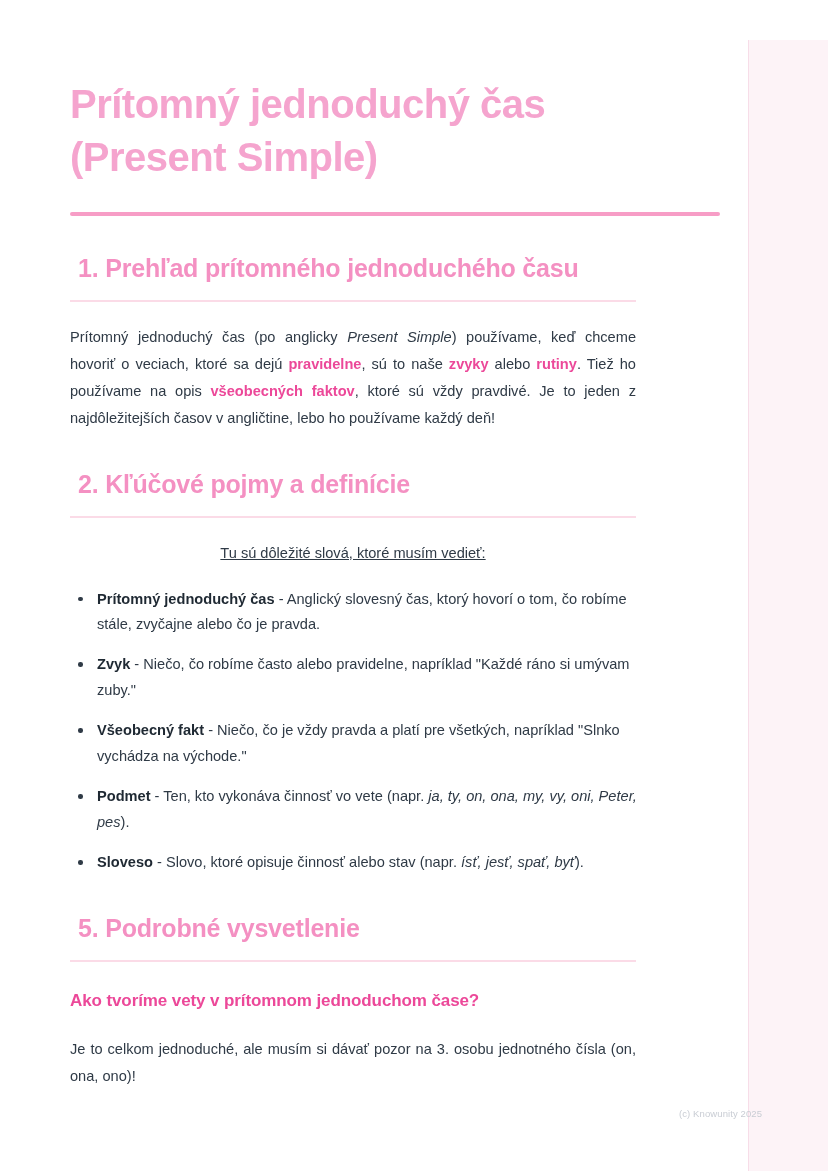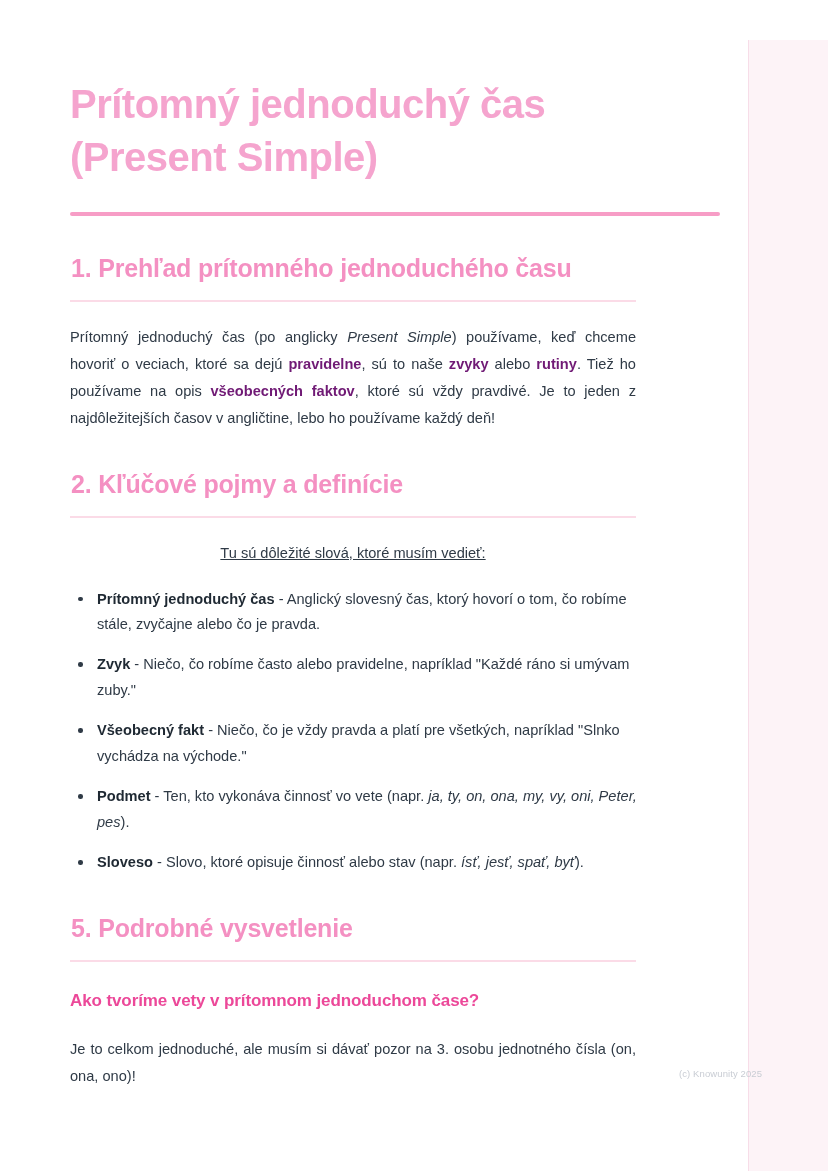--- a/index.html
+++ b/index.html
@@ -56,21 +56,21 @@
     width: 650px;
     background: #f79dc6;
     border-radius: 2px;
   }
 
   
   .section {
     margin-top: 34px;
   }
   .section-heading {
-    margin: 1px;
+    margin: 8px;
     font-size: 25px;
     line-height: 1.48;
     font-weight: 700;
     letter-spacing: -0.2px;
     color: #f490c2;
   }
   .section-rule {
     margin-top: 13px;
     height: 2px;
     width: 566px;
@@ -83,21 +83,21 @@
     font-size: 14.6px;
     line-height: 1.85;
     color: #2f3a46;
     text-align: justify;
     max-width: 566px;
   }
   .body-text.no-justify {
     text-align: center;
     text-decoration: underline;
   }
-  .body-text b { font-weight: 700; color: #701a75; margin-top: 16px; }
+  .body-text b { font-weight: 700; color: #ec4899; margin-top: 16px; }
   .body-text i { font-style: italic; }
 
   
   .def-list {
     margin: 20px 0 8px 0;
     padding: 0;
     list-style: none;
     max-width: 575px;
   }
   .def-list li {
@@ -131,21 +131,21 @@
     font-size: 17px;
     line-height: 1.5;
     font-weight: 700;
     color: #ec4899;
     letter-spacing: -0.1px;
   }
 
   
   .watermark {
     position: absolute;
-    top: 1068px;
+    top: 1108px;
     left: 679px;
     font-size: 9.5px;
     color: #c9cdd4;
     white-space: nowrap;
     z-index: 3;
     letter-spacing: 0.1px;
   }
 </style>
 </head>
 <body>

